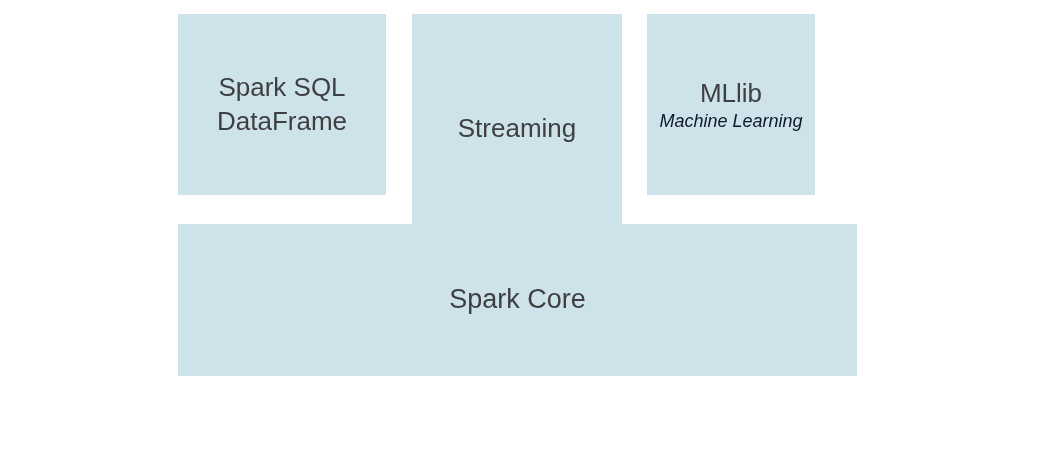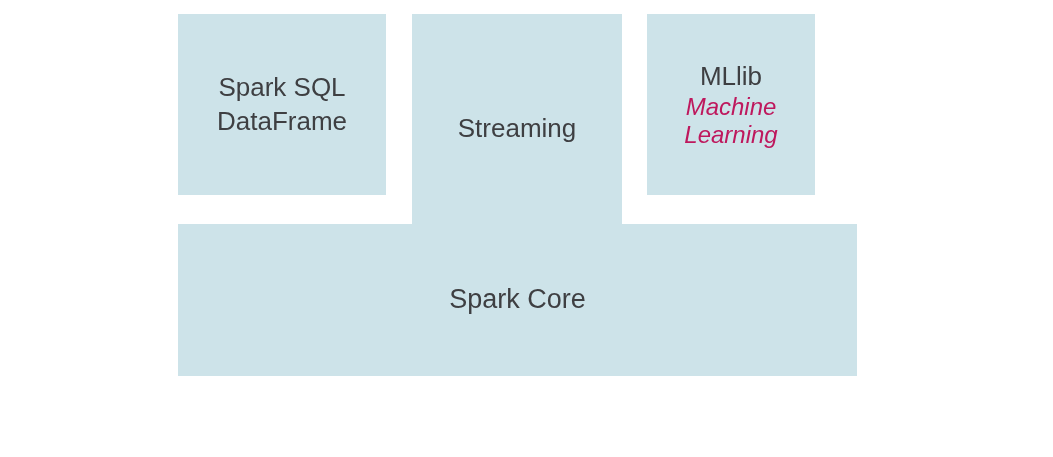--- a/index.html
+++ b/index.html
@@ -26,23 +26,23 @@
     text-align: center;
     box-sizing: border-box;
   }
   .box-title {
     font-size: 26px;
     line-height: 1.3;
     white-space: pre-line;
     color: #3e3f42;
   }
   .box-subtitle {
-    font-size: 24px;
+    font-size: 18px;
     font-style: italic;
-    color: #be185d;
+    color: #0f172a;
   }
   .box-sql       { left: 178px; top: 14px;  width: 208px; height: 181px; }
   .box-streaming { left: 412px; top: 14px;  width: 210px; height: 229px; }
   .box-mllib     { left: 647px; top: 14px;  width: 168px; height: 181px; }
   .box-core      { left: 178px; top: 224px; width: 679px; height: 152px; }
   .box-core .box-title { font-size: 27px; }
 </style>
 </head>
 <body>
 

